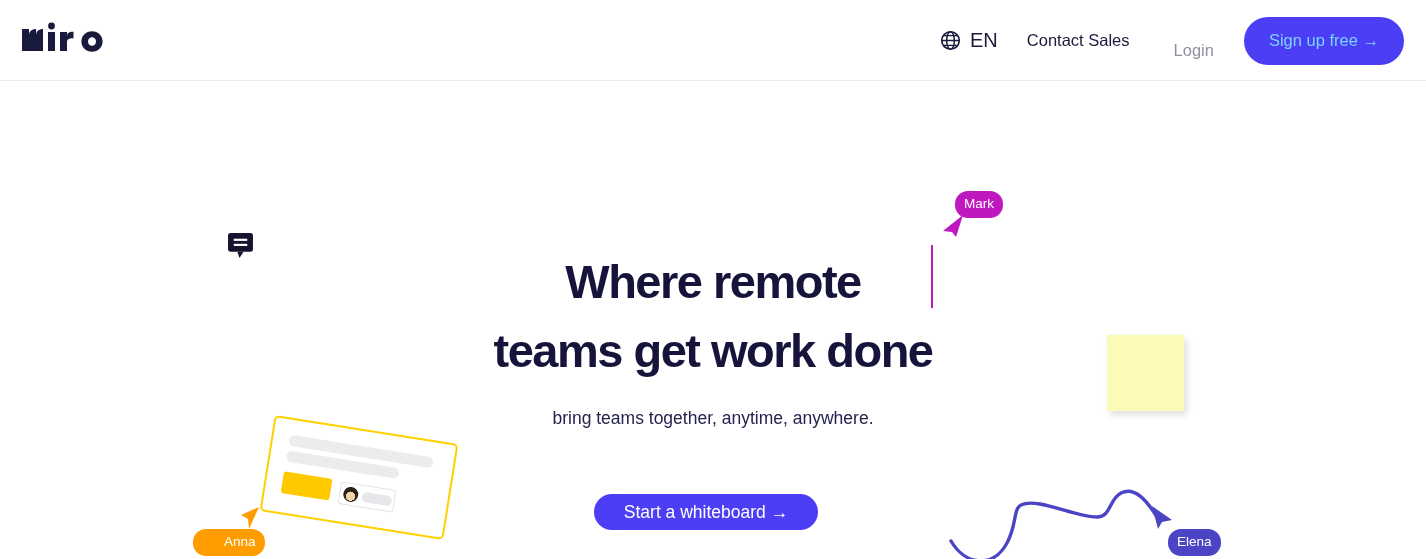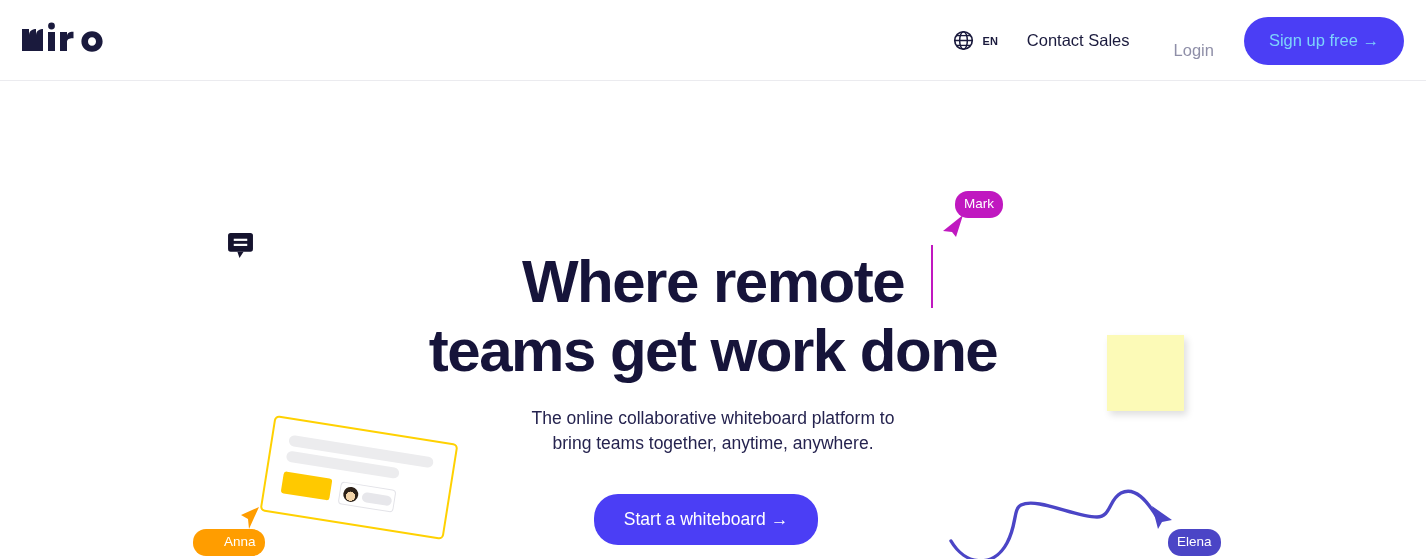--- a/index.html
+++ b/index.html
@@ -79,25 +79,24 @@
     gap: 0;
   }
 
   .globe {
     width: 21px; height: 21px;
     margin-right: 9px;
     display: block;
   }
 
   .lang {
-    font-size: 11px;
+    font-size: 20px;
     color: #1a1a3d;
     margin-right: 29px;
     cursor: pointer;
-    font-weight: bold;
   }
 
   .contact-sales {
     font-size: 16.5px;
     color: #1a1a3d;
     margin-right: 44px;
     cursor: pointer;
     white-space: nowrap;
   }
 
@@ -130,21 +129,21 @@
     height: 478px;
     overflow: hidden;
   }
 
   .headline {
     position: absolute;
     top: 166px;
     left: 0;
     width: 1426px;
     text-align: center;
-    font-size: 60px;
+    font-size: 47px;
     line-height: 69px;
     font-weight: bold;
     color: #16143a;
     letter-spacing: -1.5px;
     z-index: 5;
   }
   .headline .l1, .headline .l2 { display: block; }
 
   .caret {
     position: absolute;
@@ -167,21 +166,21 @@
     color: #25234f;
     z-index: 5;
   }
   .subhead span { display: block; }
 
   .cta {
     position: absolute;
     left: 594px;
     top: 413px;
     width: 224px;
-    height: 51px;
+    height: 36px;
     background: #4b3ef5;
     color: #fff;
     border: none;
     border-radius: 24px;
     font-size: 17.5px;
     font-family: "Liberation Sans", sans-serif;
     cursor: pointer;
     z-index: 5;
   }
 
@@ -358,21 +357,20 @@
                C 166 44, 164 26, 176 20 C 190 13, 202 28, 212 44" fill="none" stroke="#4b45c6" stroke-width="3.4" stroke-linecap="round"></path>
     </svg>
 
     <h1 class="headline">
       <span class="l1">Where remote</span>
       <span class="l2">teams get work done</span>
     </h1>
     <div class="caret"></div>
 
     <p class="subhead">
-      <span>The online collaborative whiteboard platform to</span>
       <span>bring teams together, anytime, anywhere.</span>
     </p>
 
     <button class="cta">Start a whiteboard →</button>
     <p class="cta-note">3 boards and unlimited teammates for free</p>
 
     <div class="cursor cursor-mark">
       <svg width="22" height="24" viewBox="0 0 22 24">
         <polygon points="20,2 0,18 9,19 13,24" fill="#c018c0"></polygon>
       </svg>

